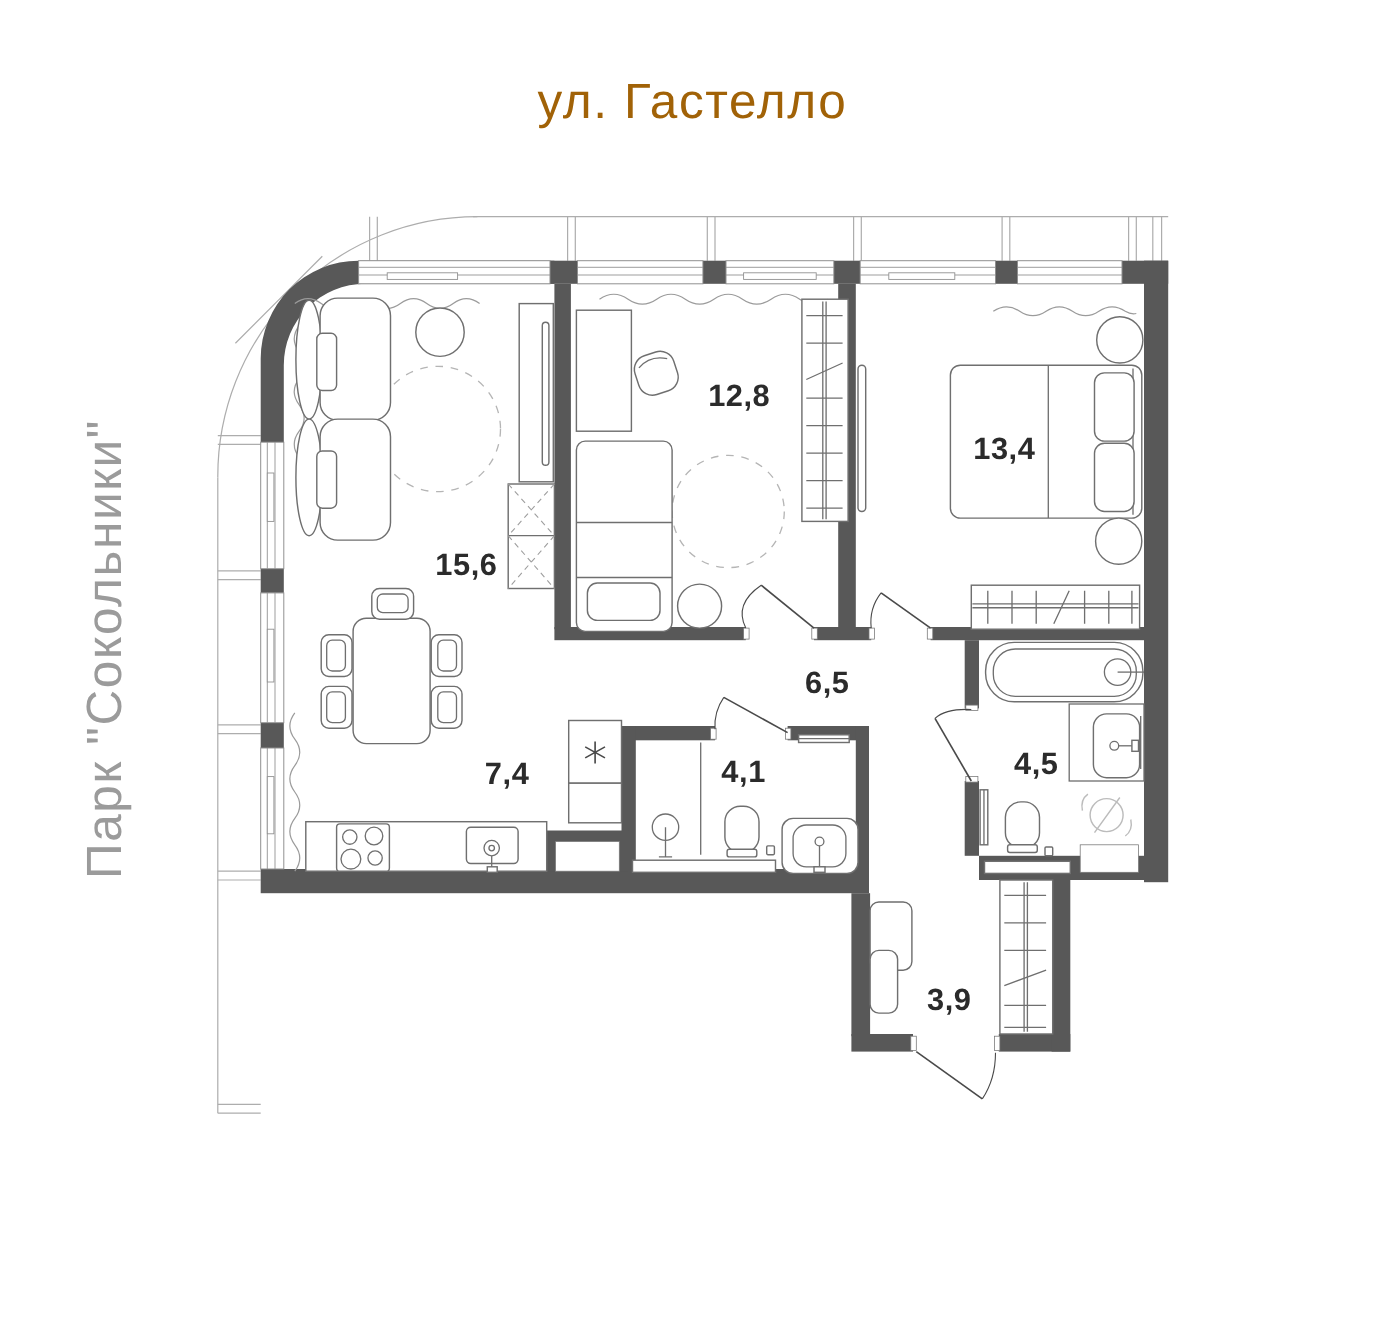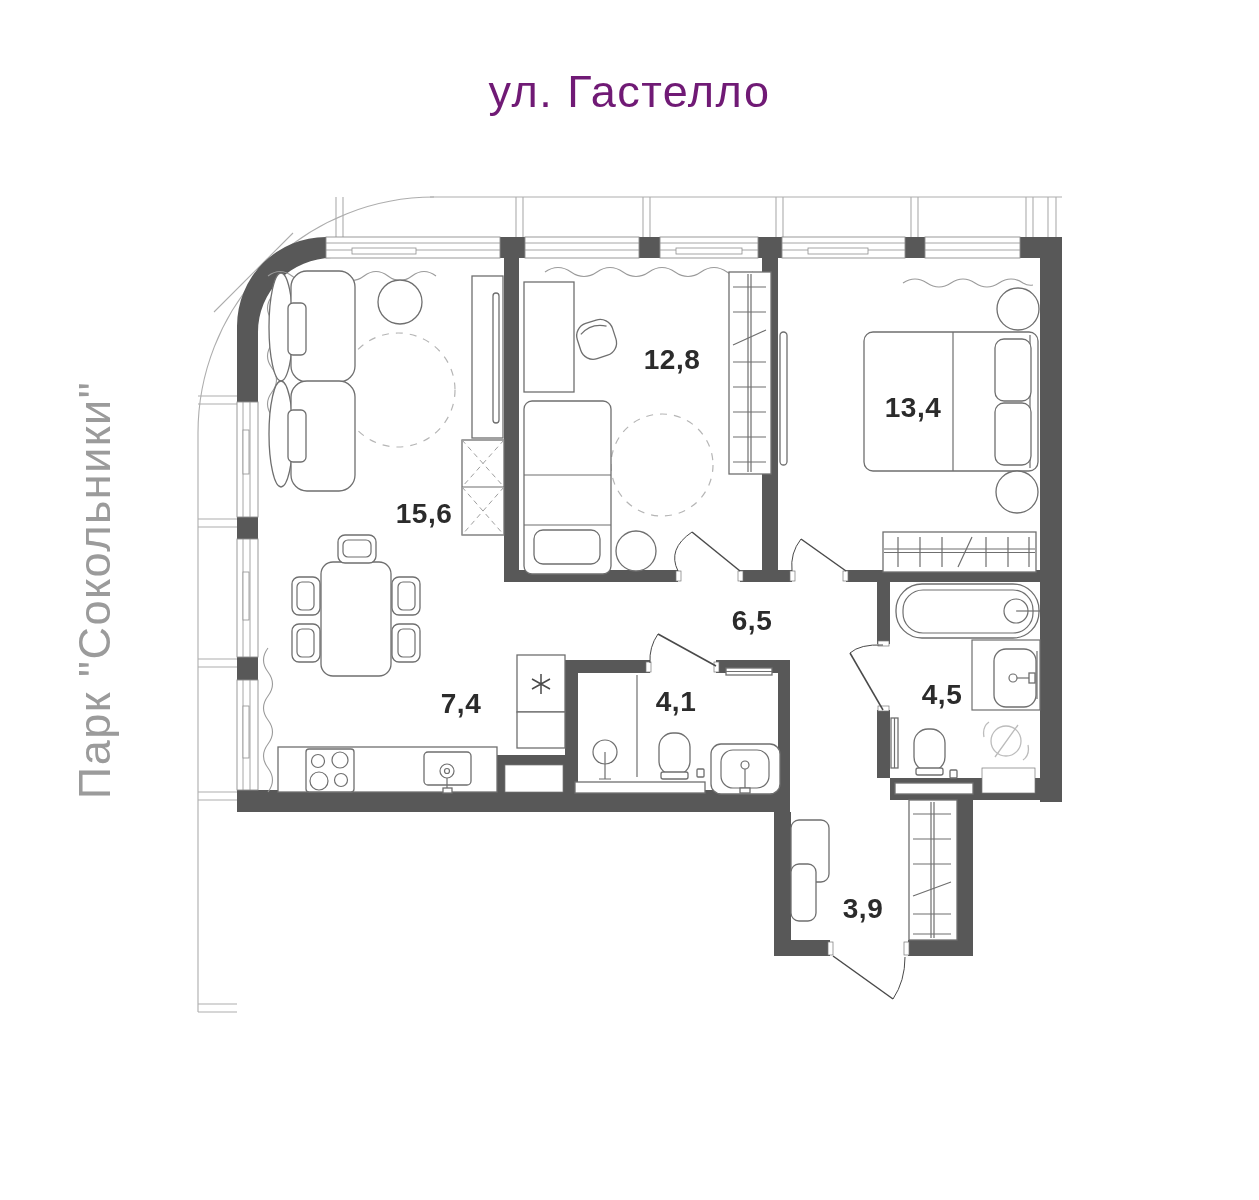--- a/index.html
+++ b/index.html
@@ -1,19 +1,19 @@
 <!DOCTYPE html>
 <html><head>
 <meta charset="utf-8">
 <style>
   html,body{margin:0;padding:0;background:#ffffff;}
   body{width:1259px;height:1200px;position:relative;font-family:"Liberation Sans",sans-serif;overflow:hidden;}
   .street-label{
     position:absolute;left:0;top:66px;width:1259px;text-align:center;
-    font-size:45px;color:#701a75;letter-spacing:1.5px;
+    font-size:45px;color:#a16207;letter-spacing:1.5px;
   }
   .park-label{
     position:absolute;left:95px;top:590px;transform:translate(-50%,-50%) rotate(-90deg);
     white-space:nowrap;font-size:45px;color:#9b9b9b;letter-spacing:1.5px;
   }
   svg{position:absolute;left:0;top:0;}
   .wall{fill:#585858;stroke:none;}
   .facade{stroke:#adadad;stroke-width:1.1;fill:none;}
   .win{fill:#ffffff;stroke:#8f8f8f;stroke-width:.9;}
   .winline{stroke:#8f8f8f;stroke-width:.8;fill:none;}

